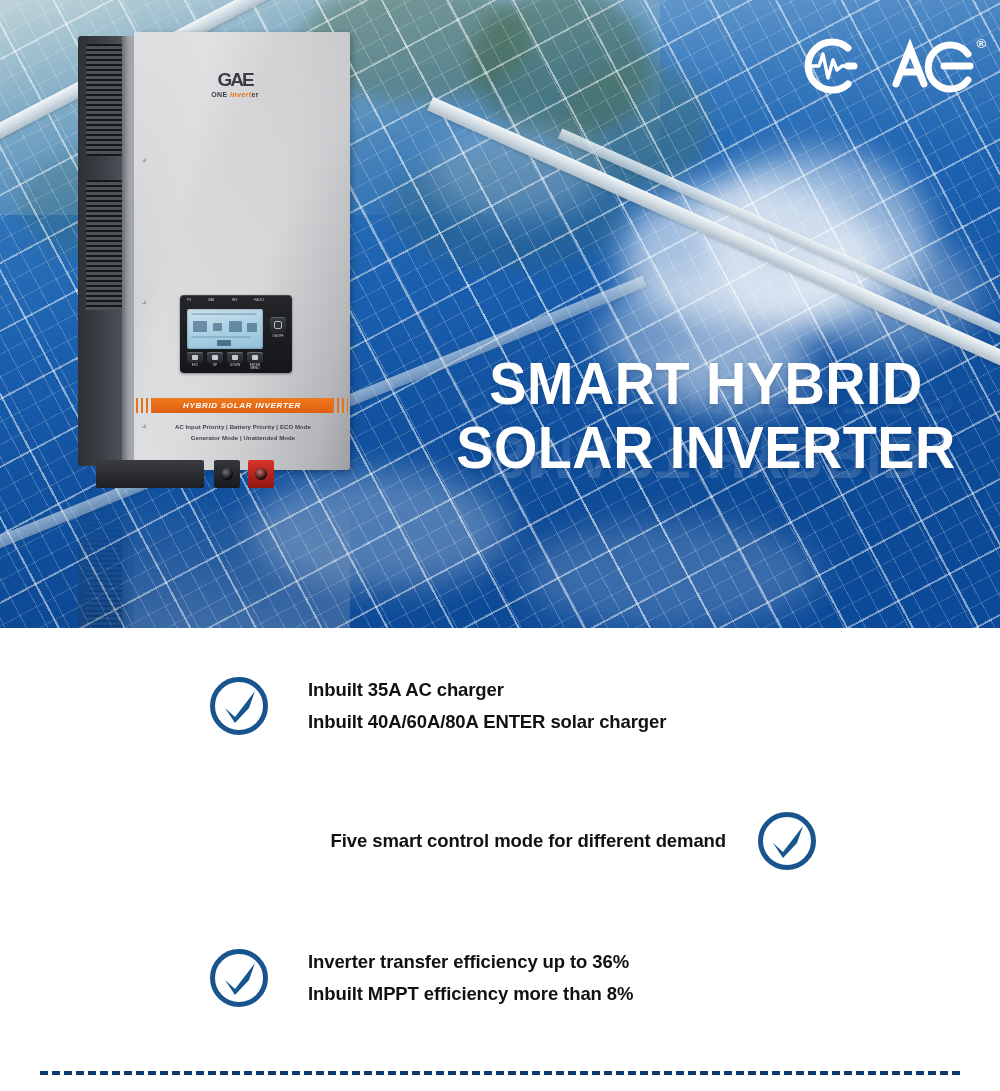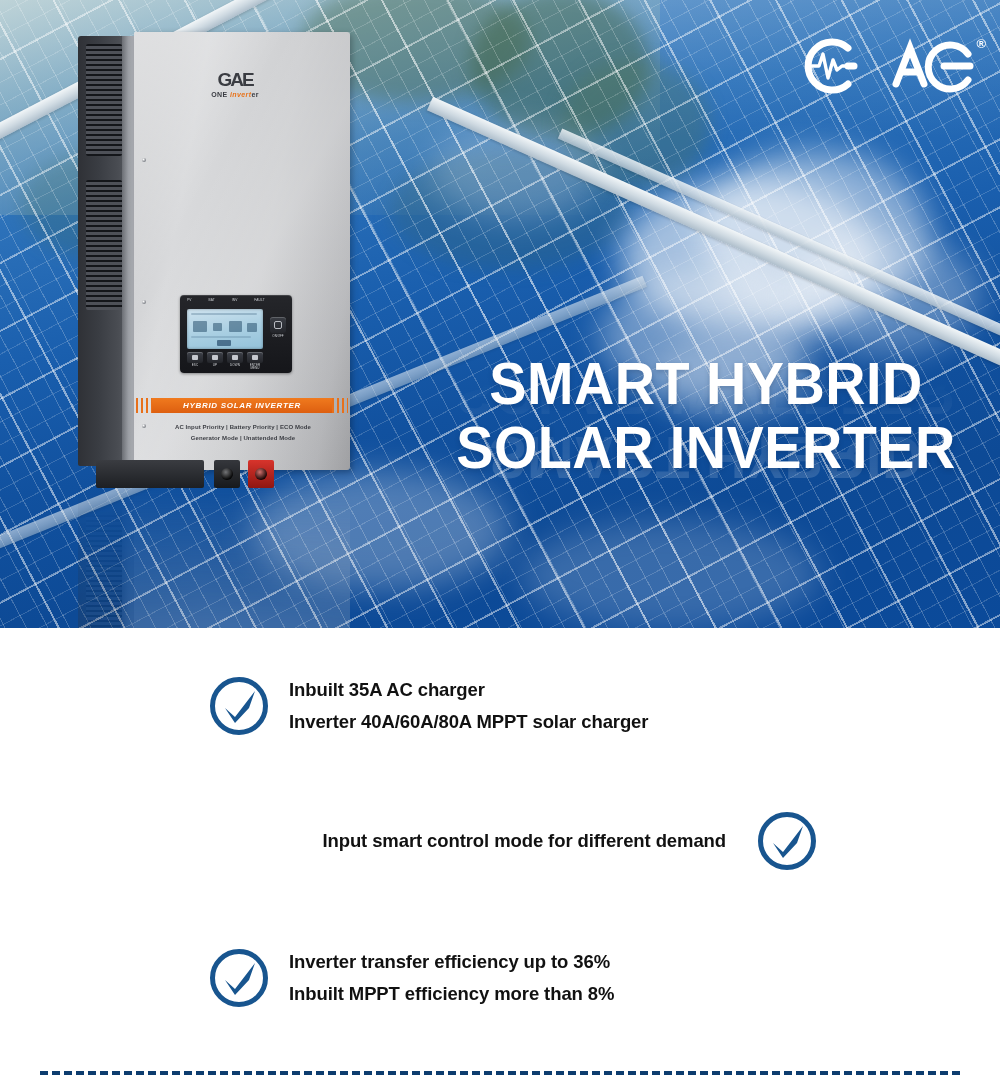--- a/index.html
+++ b/index.html
@@ -155,21 +155,21 @@
   .brand-sub .er { color:#ffffff; font-weight:bold; }
 
   
   .features { position:absolute; left:0; top:628px; width:1000px; height:463px; background:#fff; }
   .frow { position:absolute; display:flex; align-items:center; }
   .frow.r1 { left:208px; top:46px; }
   .frow.r2 { left:208px; top:182px; }
   .frow.r3 { left:208px; top:318px; }
   .check { width:62px; height:62px; flex:0 0 62px; }
   .ftext { font-size:18.5px; font-weight:bold; color:#111; line-height:1.72; letter-spacing:-.1px; }
-  .frow.r1 .ftext, .frow.r3 .ftext { margin-left:19px; }
+  .frow.r1 .ftext, .frow.r3 .ftext { margin-left:38px; }
   .frow.r2 { left:auto; right:182px; }
   .frow.r2 .ftext { margin-right:30px; text-align:right; }
 
   .dashed { position:absolute; left:40px; top:1071px; width:920px; height:0;
     border-top:4px dashed #0c3c6e; }
 </style>
 </head>
 <body>
 
 <div class="hero">
@@ -347,27 +347,27 @@
 
   <div class="frow r1">
     <span class="check">
       <svg width="62" height="62" viewBox="0 0 62 62" aria-hidden="true">
         <circle cx="31" cy="31" r="26.5" fill="none" stroke="#18558f" stroke-width="5"></circle>
         <path d="M17 33 L27 42 L47 16 L41 33 L27 48 Z" fill="#18558f"></path>
       </svg>
     </span>
     <div class="ftext">
       <div>Inbuilt 35A AC charger</div>
-      <div>Inverter 40A/60A/80A MPPT solar charger</div>
+      <div>Inbuilt 40A/60A/80A ENTER solar charger</div>
     </div>
   </div>
 
   <div class="frow r2">
     <div class="ftext">
-      <div>Input smart control mode for different demand</div>
+      <div>Five smart control mode for different demand</div>
     </div>
     <span class="check">
       <svg width="62" height="62" viewBox="0 0 62 62" aria-hidden="true">
         <circle cx="31" cy="31" r="26.5" fill="none" stroke="#18558f" stroke-width="5"></circle>
         <path d="M17 33 L27 42 L47 16 L41 33 L27 48 Z" fill="#18558f"></path>
       </svg>
     </span>
   </div>
 
   <div class="frow r3">

